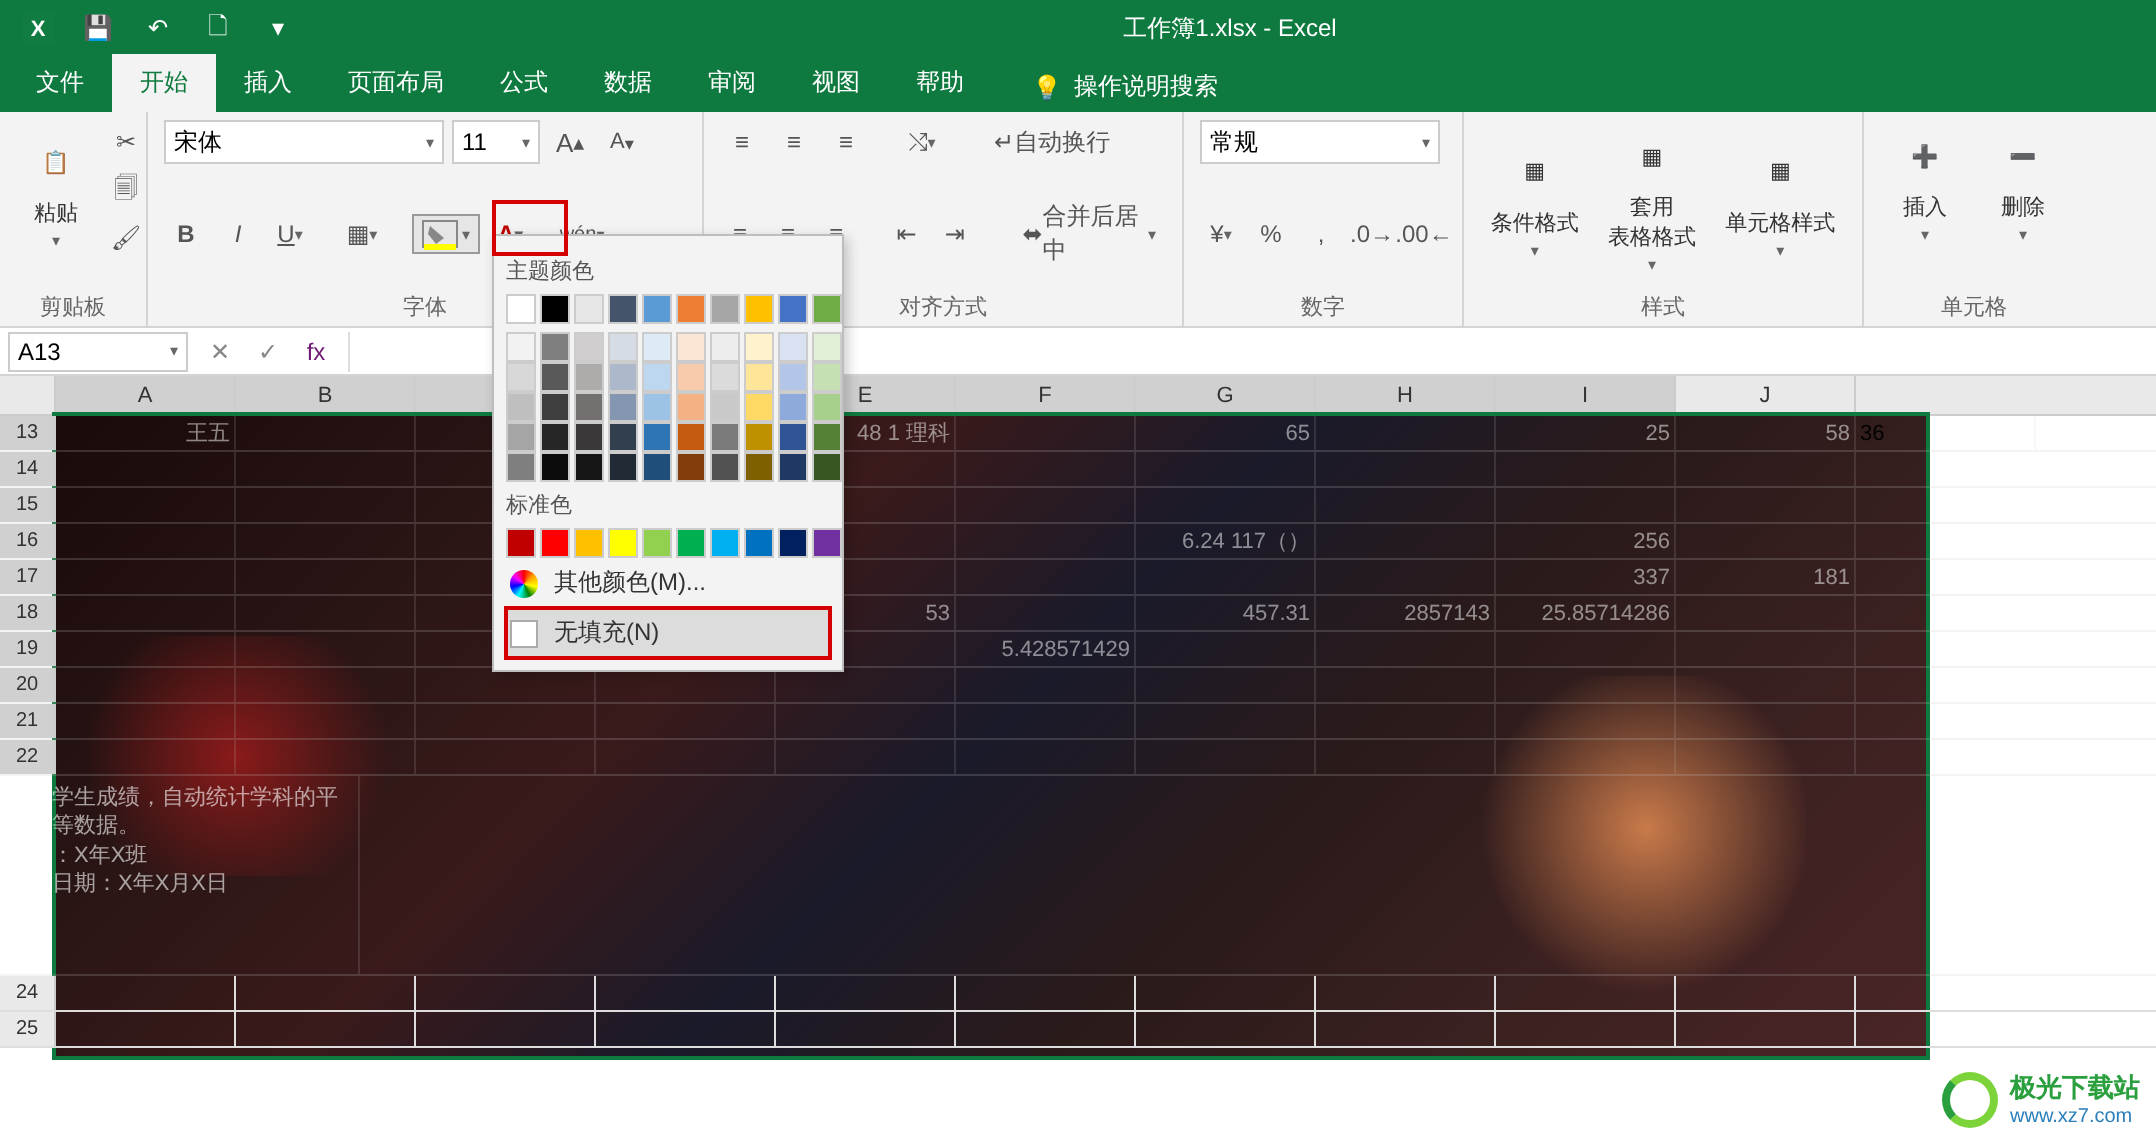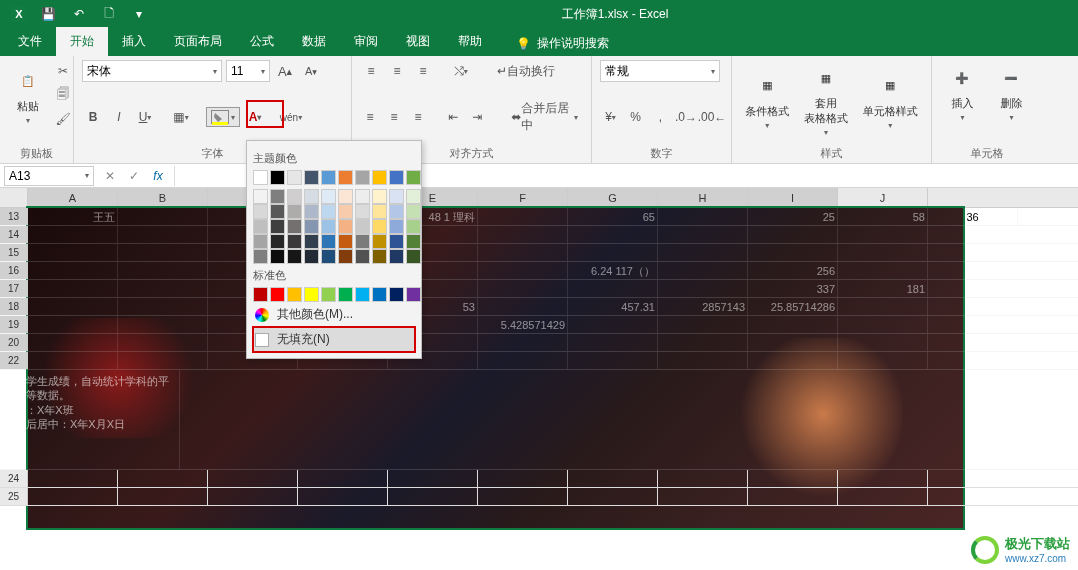--- a/index.html
+++ b/index.html
@@ -29,51 +29,51 @@
 .font-box { width: 140px; }
 .size-box { width: 44px; }
 .dd { font-size: 8px; color: #666; }
 .fill-btn { border: 1px solid #999; background: #e6e6e6; padding: 2px 4px; position: relative; display: flex; align-items: center; gap: 2px; }
 .fill-swatch { width: 18px; height: 14px; border: 1px solid #888; position: relative; }
 .fill-underline { position: absolute; bottom: -2px; left: 0; right: 0; height: 3px; background: #ffff00; }
 
 .combo { border: 1px solid #ccc; background: #fff; height: 22px; width: 120px; display: flex; align-items: center; justify-content: space-between; padding: 0 4px; }
 
 
-.color-popup { position: absolute; top: 140px; left: 246px; width: 176px; background: #f3f3f3; border: 1px solid #bdbdbd; box-shadow: 2px 2px 6px rgba(0,0,0,0.2); z-index: 100; padding: 6px; }
+.color-popup { position: absolute; top: 117px; left: 246px; width: 176px; background: #f3f3f3; border: 1px solid #bdbdbd; box-shadow: 2px 2px 6px rgba(0,0,0,0.2); z-index: 100; padding: 6px; }
 .popup-label { font-size: 11px; color: #555; margin: 4px 0; }
 .color-grid { display: grid; grid-template-columns: repeat(10, 15px); gap: 2px; }
 .color-cell { width: 15px; height: 15px; border: 1px solid #ccc; }
 .popup-row { display: flex; align-items: center; gap: 8px; padding: 4px 2px; font-size: 12px; color: #333; }
 .popup-row.hilite { background: #dcdcdc; outline: 2px solid #d40000; outline-offset: -1px; }
 .nofill-sw { width: 14px; height: 14px; border: 1px solid #aaa; background: #fff; }
 .morefill-sw { width: 14px; height: 14px; border-radius: 50%; background: conic-gradient(red,orange,yellow,green,cyan,blue,magenta,red); }
 .fill-btn-outline { position: absolute; top: 100px; left: 246px; width: 38px; height: 28px; border: 2px solid #d40000; z-index: 101; pointer-events: none; }
 
 
 .formula-bar { height: 24px; border-bottom: 1px solid #d4d4d4; display: flex; align-items: center; background: #fff; }
 .name-box { width: 90px; border: 1px solid #ccc; height: 20px; margin: 0 4px; display: flex; align-items: center; justify-content: space-between; padding: 0 4px; background: #fff; }
 .fb-btn { width: 24px; height: 20px; display: flex; align-items: center; justify-content: center; color: #888; }
-.fx { font-style: italic; color: #0369a1; }
+.fx { color: #701a75; }
 
 
 .grid-wrap { position: relative; height: 380px; overflow: hidden; }
 .col-headers { display: flex; height: 20px; border-bottom: 1px solid #ccc; background: #e9e9e9; }
 .corner { width: 28px; border-right: 1px solid #ccc; background: #e9e9e9; }
 .col-h { width: 90px; text-align: center; font-size: 11px; border-right: 1px solid #ccc; line-height: 20px; color: #333; }
 .col-h.sel { background: #d0d0d0; }
 .rows { position: relative; }
 .grid-bg { position: absolute; left: 28px; top: 0; width: 935px; height: 320px; background: linear-gradient(135deg, #1a0a0a 0%, #2a1515 20%, #3a1a1a 35%, #1a1a2a 50%, #2a1a1a 65%, #3a2020 80%, #4a2525 100%); outline: 2px solid #0e7a3f; }
 .grid-bg::before { content:""; position:absolute; left:0; top:110px; width:180px; height:120px; background: radial-gradient(circle, #8b1a1a 0%, transparent 70%); }
 .grid-bg::after { content:""; position:absolute; right:60px; top:130px; width:200px; height:190px; background: radial-gradient(circle at 60% 40%, #c97a4a 0%, transparent 50%); }
 .row-line { display: flex; height: 18px; border-bottom: 1px solid rgba(200,200,200,0.2); position: relative; }
 .row-h { width: 28px; background: #e9e9e9; border-right: 1px solid #ccc; text-align: center; font-size: 10px; line-height: 18px; color: #333; }
 .row-h.sel { background: #d0d0d0; }
 .cell { width: 90px; border-right: 1px solid rgba(200,200,200,0.15); font-size: 11px; padding: 0 2px; text-align: right; color: rgba(255,255,255,0.5); line-height: 18px; overflow: hidden; white-space: nowrap; }
-.cell.outside { color: #000; text-align: center; }
+.cell.outside { color: #000; text-align: left; }
 .row-line.tall { height: 100px; }
 .note-text { font-size: 11px; color: rgba(255,255,255,0.6); text-align: left; padding: 4px; line-height: 1.3; }
 .row-line.plain .cell { color: #000; }
 .row-line.plain { border-bottom: 1px solid #ddd; }
 .row-line.plain .row-h { background: #e9e9e9; }
 
 
 .watermark { position: absolute; right: 8px; bottom: 6px; display: flex; align-items: center; gap: 6px; font-size: 13px; color: #2a9f3e; font-weight: bold; z-index: 200; }
 .wm-icon { width: 28px; height: 28px; border-radius: 50%; border: 4px solid #7dd43a; border-left-color: #2a9f3e; }
 .wm-url { font-size: 10px; color: #2a7fba; font-weight: normal; }
@@ -486,37 +486,50 @@
           <div class="cell"></div>
           <div class="cell"></div>
           <div class="cell"></div>
           <div class="cell"></div>
           <div class="cell"></div>
           <div class="cell"></div>
           <div class="cell"></div>
           <div class="cell"></div>
         </div>
         <div class="row-line">
+          <div class="row-h sel">21</div>
+          <div class="cell"></div>
+          <div class="cell"></div>
+          <div class="cell"></div>
+          <div class="cell"></div>
+          <div class="cell"></div>
+          <div class="cell"></div>
+          <div class="cell"></div>
+          <div class="cell"></div>
+          <div class="cell"></div>
+          <div class="cell"></div>
+        </div>
+        <div class="row-line">
           <div class="row-h sel">22</div>
           <div class="cell"></div>
           <div class="cell"></div>
           <div class="cell"></div>
           <div class="cell"></div>
           <div class="cell"></div>
           <div class="cell"></div>
           <div class="cell"></div>
           <div class="cell"></div>
           <div class="cell"></div>
           <div class="cell"></div>
         </div>
       </div>
     <div class="row-line tall">
       <div class="cell note-text" style="width:180px;white-space:pre-line">输入学生成绩，自动统计学科的平均分等数据。
 班级：X年X班
-合并后居中：X年X月X日</div>
+统计日期：X年X月X日</div>
     </div>
     <div id="plain-rows">
         <div class="row-line plain">
           <div class="row-h">24</div>
           <div class="cell" style="border-right: 1px solid rgb(221, 221, 221);"></div>
           <div class="cell" style="border-right: 1px solid rgb(221, 221, 221);"></div>
           <div class="cell" style="border-right: 1px solid rgb(221, 221, 221);"></div>
           <div class="cell" style="border-right: 1px solid rgb(221, 221, 221);"></div>
           <div class="cell" style="border-right: 1px solid rgb(221, 221, 221);"></div>
           <div class="cell" style="border-right: 1px solid rgb(221, 221, 221);"></div>

